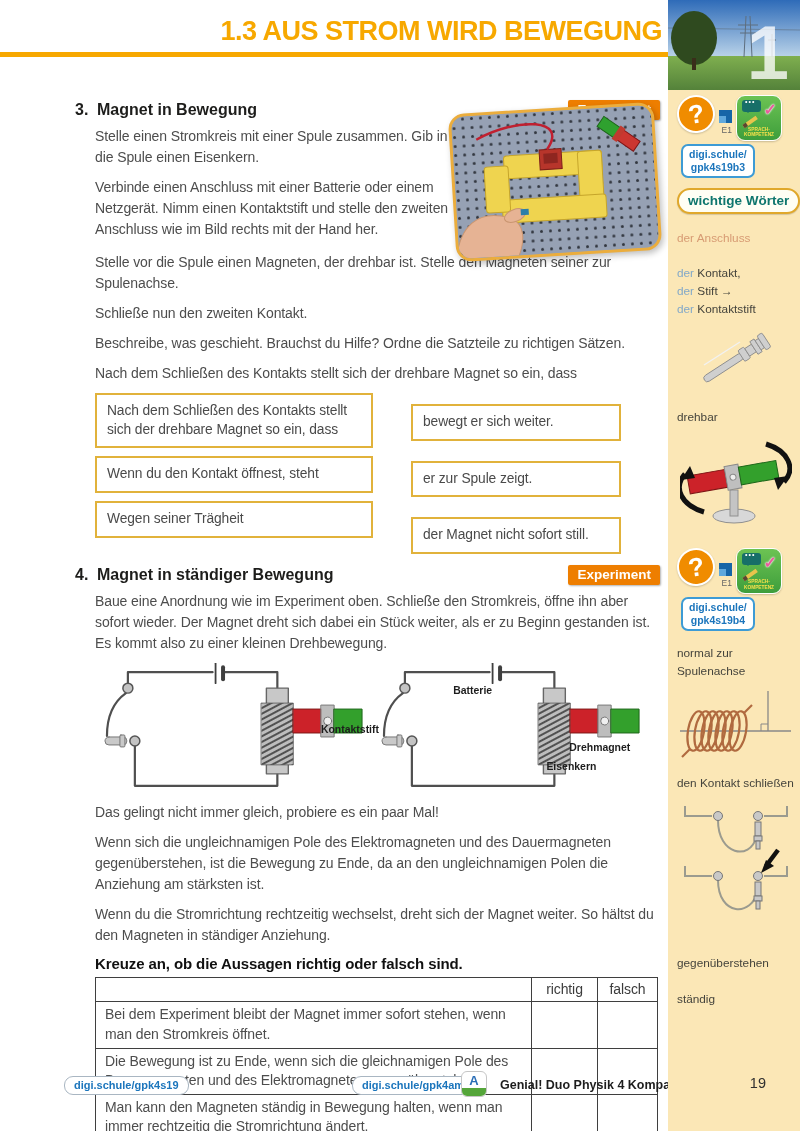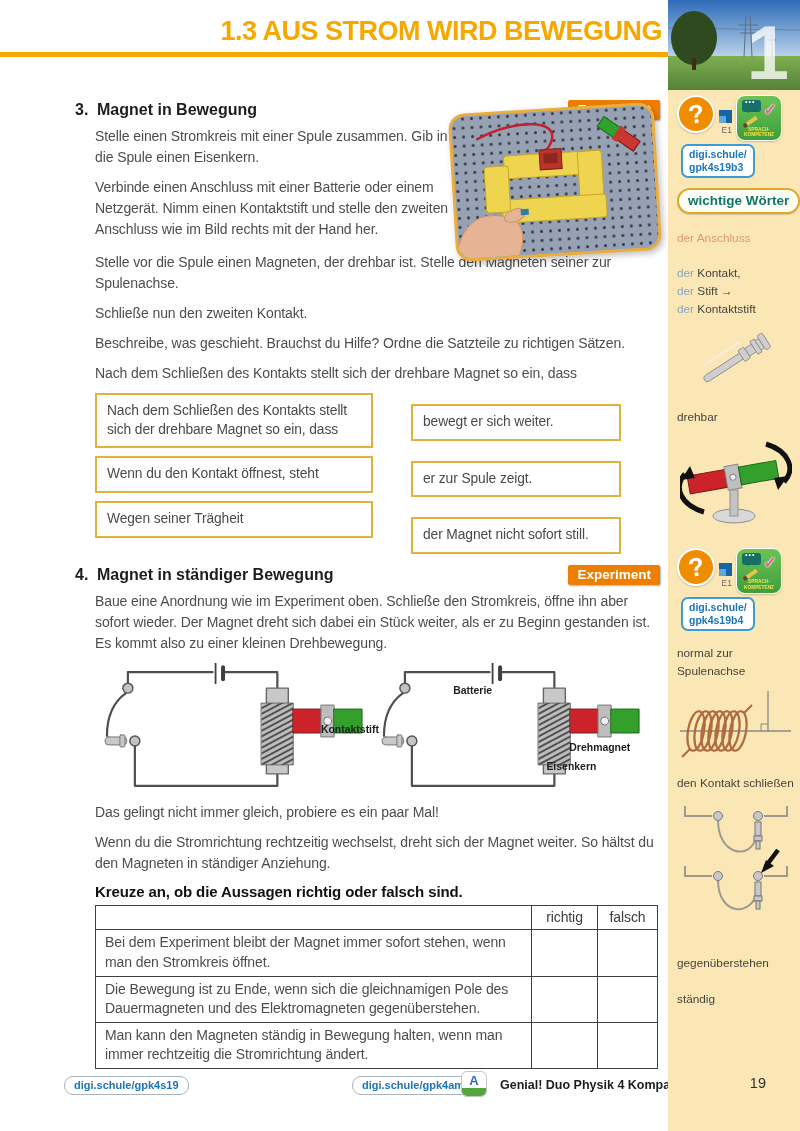--- a/index.html
+++ b/index.html
@@ -77,21 +77,21 @@
   .sp-bub::before{content:"•••";position:absolute;left:3px;top:-2px;color:#fff;font-size:7px;letter-spacing:1px;}
   .sp-bub::after{content:"";position:absolute;left:3px;bottom:-4px;border:3px solid transparent;border-top-color:#176F68;}
   .sp-check::before{content:"✓";position:absolute;right:4px;top:4px;color:#E85D9C;font-size:16px;font-weight:bold;
                     text-shadow:0 0 2px #fff,0 0 2px #fff;}
   .sp-pencil{position:absolute;left:5px;top:24px;width:16px;height:3.5px;background:#E8C44C;
              transform:rotate(-35deg);border-left:4px solid #5a4632;}
   .sp-label{position:absolute;bottom:2px;left:0;right:0;text-align:center;font-size:4.8px;font-weight:bold;
             color:#F5E04A;line-height:1.2;}
   .digibox{display:inline-block;background:#fff;border:2px solid var(--digi_border);border-radius:7px;
            padding:2px 6px;font-size:10.5px;font-weight:bold;color:var(--link_blue);line-height:1.25;margin-left:4px;}
-  .digibox span{display:block;}
+  .digibox span{display:block;text-align:center;}
   .ww-pill{display:inline-block;background:#FFFEF4;border:2.5px solid #E0A82B;border-radius:13px;
            padding:3px 9px 4px;font-weight:bold;font-size:13.5px;color:#0f766e;margin:10px 0 2px;
            box-shadow:0 1px 1px rgba(0,0,0,.15);white-space:nowrap;}
   .vocab{font-size:11.8px;margin-top:13px;color:#45443C;line-height:1.55;}
   .vocab .art{color:#82A8C8;}
   .vocab.salmon,.vocab.salmon .art{color:#D79B73;}
   .vimg{display:block;margin:5px auto 0;}
 </style>
 </head>
 <body>
@@ -197,20 +197,21 @@
         <g transform="translate(283,0)" font-family="Liberation Sans, sans-serif" font-size="10.5" font-weight="bold" fill="#1d1d1d">
           <text x="96" y="31" text-anchor="middle">Batterie</text>
           <text x="2" y="70" text-anchor="end">Kontaktstift</text>
           <text x="193" y="88">Drehmagnet</text>
           <text x="170" y="107">Eisenkern</text>
         </g>
       </svg>
     </div>
 
     <p class="bodytext">Das gelingt nicht immer gleich, probiere es ein paar Mal!</p>
+    <p class="bodytext">Wenn sich die ungleichnamigen Pole des Elektromagneten und des Dauermagneten gegenüberstehen, ist die Bewegung zu Ende, da an den ungleichnamigen Polen die Anziehung am stärksten ist.</p>
     <p class="bodytext">Wenn du die Stromrichtung rechtzeitig wechselst, dreht sich der Magnet weiter. So hältst du den Magneten in ständiger Anziehung.</p>
     <div class="task">Kreuze an, ob die Aussagen richtig oder falsch sind.</div>
 
     <table class="tf">
       <thead>
         <tr>
           <th></th>
           <th class="ans1">richtig</th>
           <th class="ans2">falsch</th>
         </tr>

